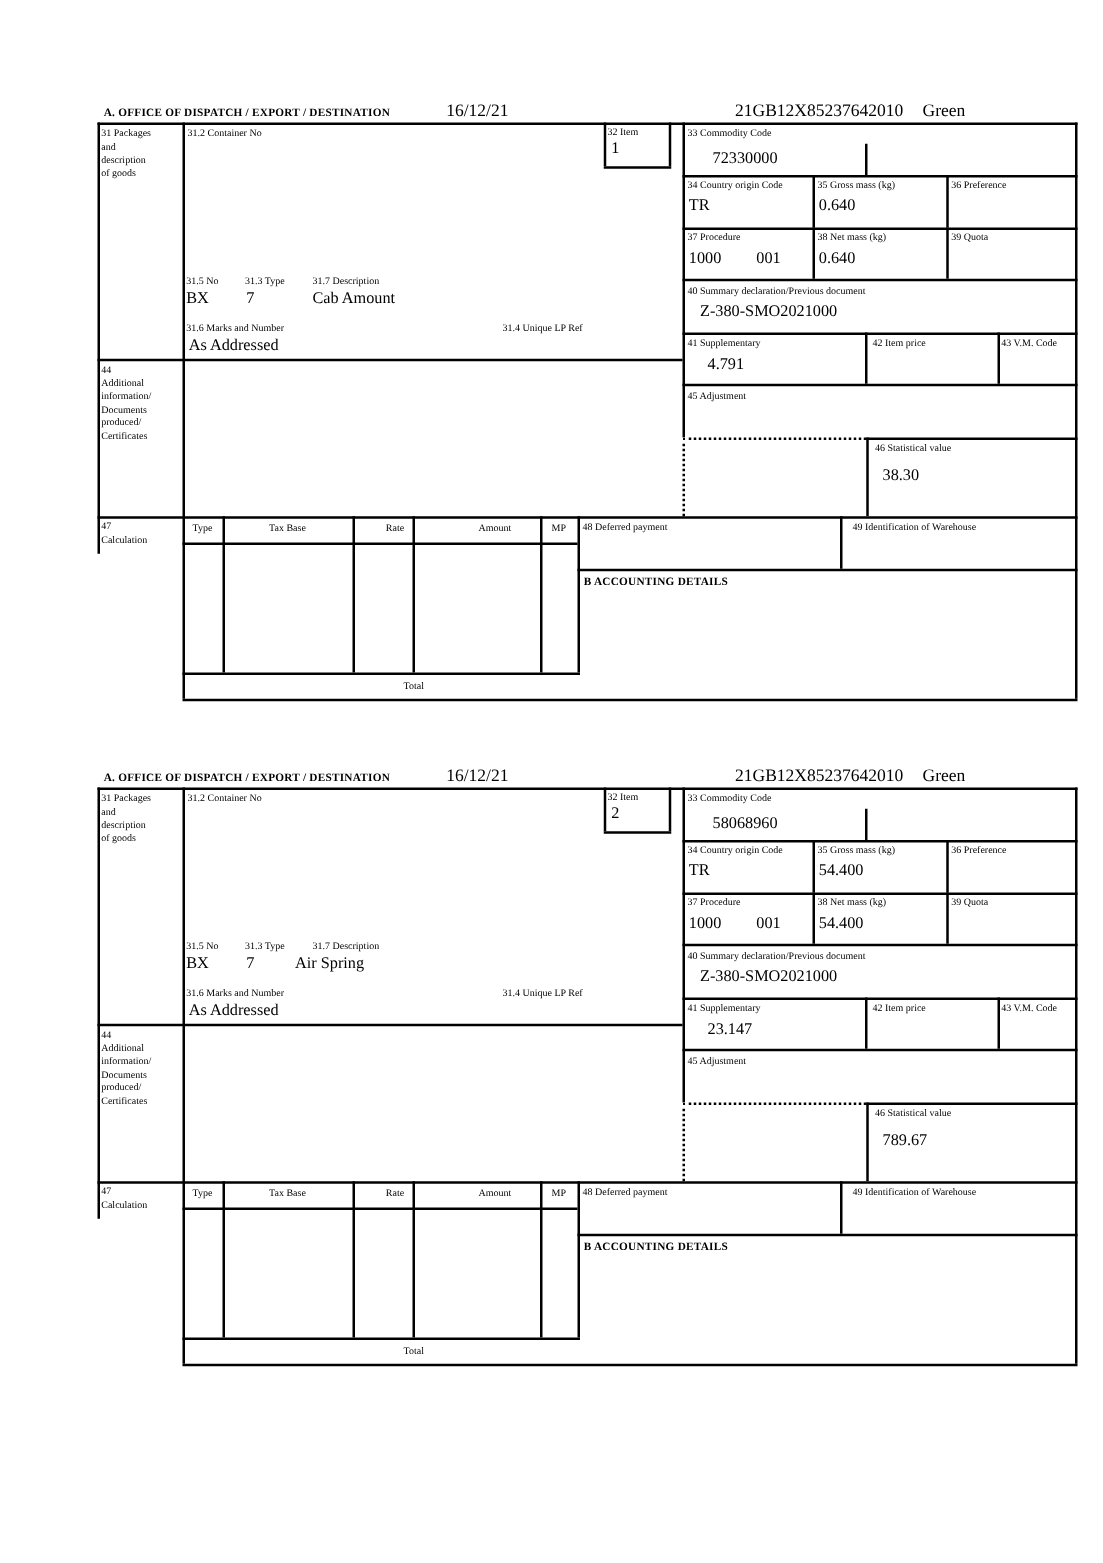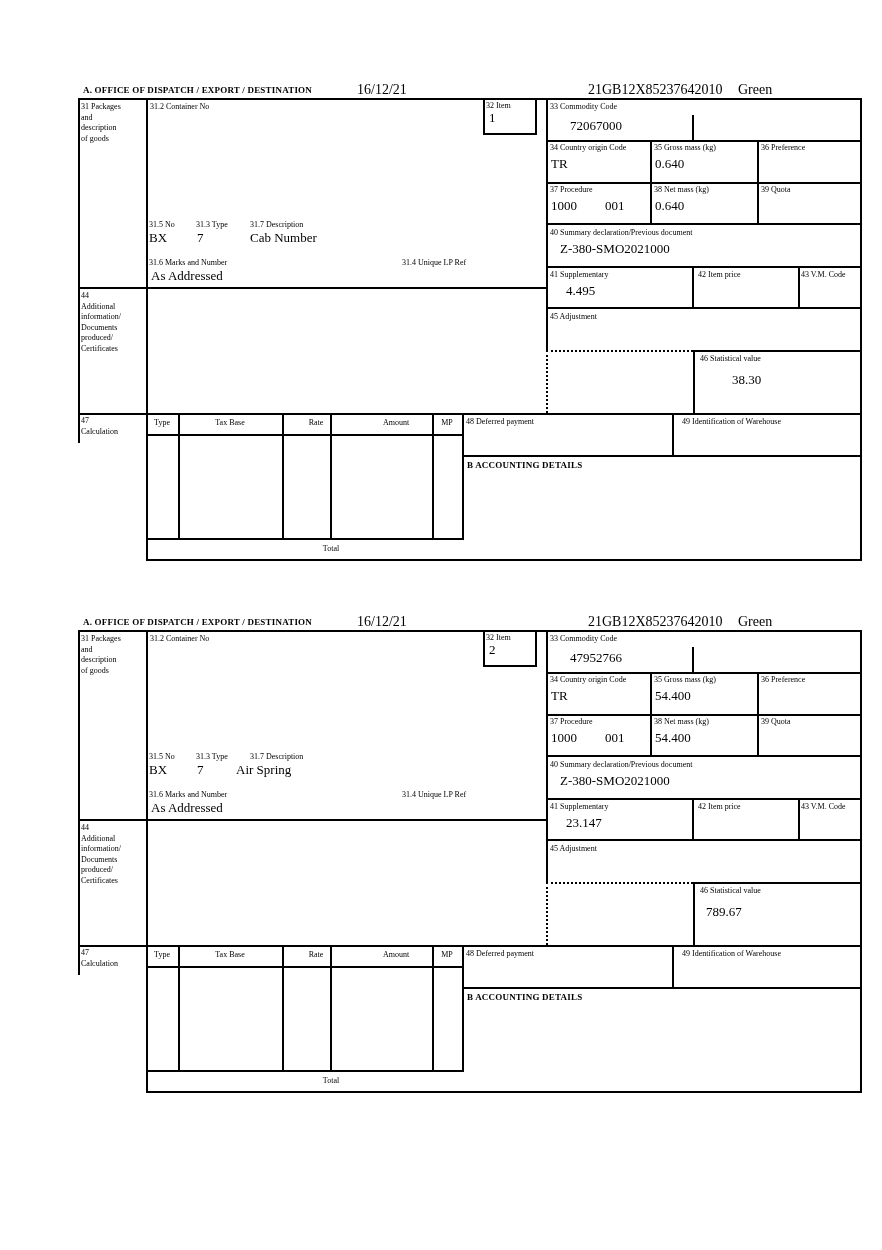--- a/index.html
+++ b/index.html
@@ -46,54 +46,54 @@
 
     <div class="t lbl" style="left:150px;top:20px">31.2 Container No</div>
     <div class="t lbl" style="left:486px;top:19px">32 Item</div>
     <div class="t val" style="left:489px;top:28px">1</div>
 
     <div class="t lbl" style="left:149px;top:138px">31.5 No</div>
     <div class="t lbl" style="left:196px;top:138px">31.3 Type</div>
     <div class="t lbl" style="left:250px;top:138px">31.7 Description</div>
     <div class="t val" style="left:149px;top:148px">BX</div>
     <div class="t val" style="left:197px;top:148px">7</div>
-    <div class="t val" style="left:250px;top:148px">Cab Number</div>
+    <div class="t val" style="left:250px;top:148px">Cab Amount</div>
 
     <div class="t lbl" style="left:149px;top:176px">31.6 Marks and Number</div>
     <div class="t lbl" style="left:402px;top:176px">31.4 Unique LP Ref</div>
     <div class="t val" style="left:151px;top:186px">As Addressed</div>
 
     <div class="t lbl" style="left:550px;top:20px">33 Commodity Code</div>
-    <div class="t val" style="left:570px;top:36px">72067000</div>
+    <div class="t val" style="left:570px;top:36px">72330000</div>
 
     <div class="t lbl" style="left:550px;top:61px">34 Country origin Code</div>
     <div class="t val" style="left:551px;top:74px">TR</div>
     <div class="t lbl" style="left:654px;top:61px">35 Gross mass (kg)</div>
     <div class="t val" style="left:655px;top:74px">0.640</div>
     <div class="t lbl" style="left:761px;top:61px">36 Preference</div>
 
     <div class="t lbl" style="left:550px;top:103px">37 Procedure</div>
     <div class="t val" style="left:551px;top:116px">1000</div>
     <div class="t val" style="left:605px;top:116px">001</div>
     <div class="t lbl" style="left:654px;top:103px">38 Net mass (kg)</div>
     <div class="t val" style="left:655px;top:116px">0.640</div>
     <div class="t lbl" style="left:761px;top:103px">39 Quota</div>
 
     <div class="t lbl" style="left:550px;top:146px">40 Summary declaration/Previous document</div>
     <div class="t val" style="left:560px;top:159px">Z-380-SMO2021000</div>
 
     <div class="t lbl" style="left:550px;top:188px">41 Supplementary</div>
-    <div class="t val" style="left:566px;top:201px">4.495</div>
+    <div class="t val" style="left:566px;top:201px">4.791</div>
     <div class="t lbl" style="left:698px;top:188px">42 Item price</div>
     <div class="t lbl" style="left:801px;top:188px">43 V.M. Code</div>
 
     <div class="t lbl" style="left:550px;top:230px">45 Adjustment</div>
 
     <div class="t lbl" style="left:700px;top:272px">46 Statistical value</div>
-    <div class="t val" style="left:732px;top:290px">38.30</div>
+    <div class="t val" style="left:706px;top:290px">38.30</div>
 
     <div class="t lbl ctr" style="left:162px;top:336px">Type</div>
     <div class="t lbl ctr" style="left:230px;top:336px">Tax Base</div>
     <div class="t lbl ctr" style="left:316px;top:336px">Rate</div>
     <div class="t lbl ctr" style="left:396px;top:336px">Amount</div>
     <div class="t lbl ctr" style="left:447px;top:336px">MP</div>
 
     <div class="t lbl" style="left:466px;top:335px">48 Deferred payment</div>
     <div class="t lbl" style="left:682px;top:335px">49 Identification of Warehouse</div>
     <div class="t lbl9" style="left:467px;top:378px">B ACCOUNTING DETAILS</div>
@@ -169,21 +169,21 @@
     <div class="t lbl" style="left:250px;top:138px">31.7 Description</div>
     <div class="t val" style="left:149px;top:148px">BX</div>
     <div class="t val" style="left:197px;top:148px">7</div>
     <div class="t val" style="left:236px;top:148px">Air Spring</div>
 
     <div class="t lbl" style="left:149px;top:176px">31.6 Marks and Number</div>
     <div class="t lbl" style="left:402px;top:176px">31.4 Unique LP Ref</div>
     <div class="t val" style="left:151px;top:186px">As Addressed</div>
 
     <div class="t lbl" style="left:550px;top:20px">33 Commodity Code</div>
-    <div class="t val" style="left:570px;top:36px">47952766</div>
+    <div class="t val" style="left:570px;top:36px">58068960</div>
 
     <div class="t lbl" style="left:550px;top:61px">34 Country origin Code</div>
     <div class="t val" style="left:551px;top:74px">TR</div>
     <div class="t lbl" style="left:654px;top:61px">35 Gross mass (kg)</div>
     <div class="t val" style="left:655px;top:74px">54.400</div>
     <div class="t lbl" style="left:761px;top:61px">36 Preference</div>
 
     <div class="t lbl" style="left:550px;top:103px">37 Procedure</div>
     <div class="t val" style="left:551px;top:116px">1000</div>
     <div class="t val" style="left:605px;top:116px">001</div>

